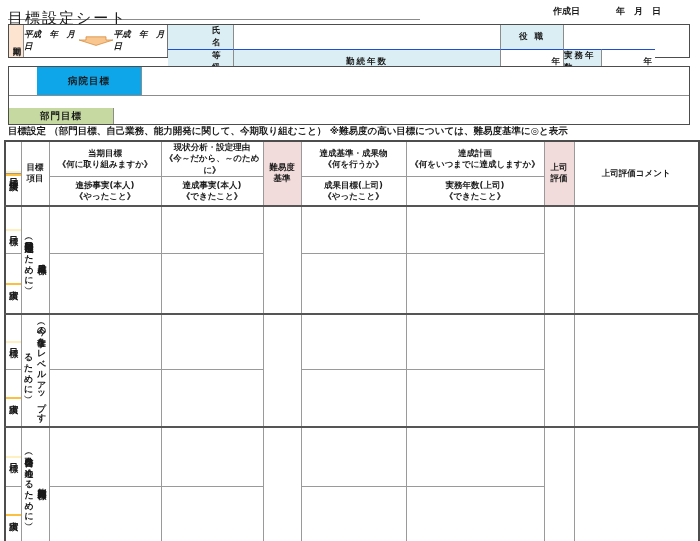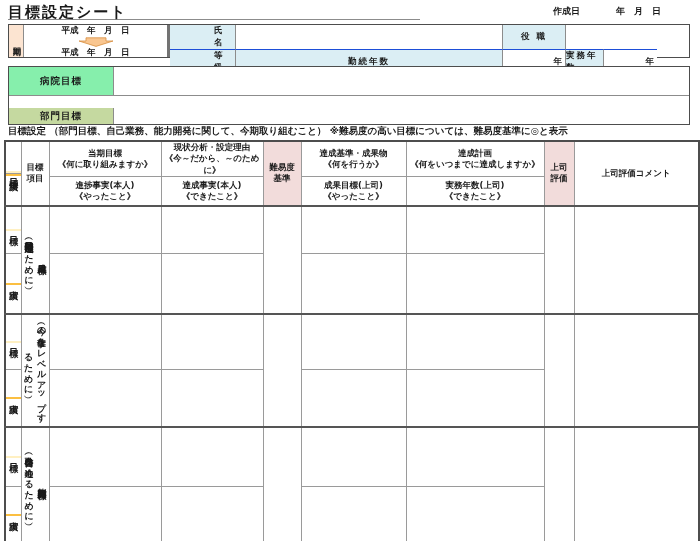--- a/index.html
+++ b/index.html
@@ -3,46 +3,46 @@
 <meta charset="utf-8">
 <style>
   html,body{margin:0;padding:0;}
   body{
     width:700px;height:541px;position:relative;background:#ffffff;
     font-family:"DejaVu Sans","Liberation Sans",sans-serif;color:#1a1a1a;
     overflow:hidden;
   }
   
   .titlebar{position:absolute;left:8px;top:2px;width:412px;height:17px;border-bottom:1px solid #8c8c8c;}
-  .page-title{position:absolute;left:0;top:1px;font-size:15px;font-weight:bold;letter-spacing:2px;white-space:nowrap;}
+  .page-title{position:absolute;left:0;top:7px;font-size:15px;font-weight:normal;letter-spacing:2px;white-space:nowrap;}
   .fiscal{position:absolute;left:215px;top:6px;font-size:9px;font-weight:bold;white-space:nowrap;margin-top:20px;}
   .created{position:absolute;left:553px;top:5px;font-size:9px;font-weight:bold;white-space:nowrap;}
 
   
   #info{position:absolute;left:8px;top:24px;width:682px;height:34px;display:flex;border:1.5px solid #4d4d4d;box-sizing:border-box;background:#fff;}
   .kikan{width:14px;background:#FCE4D1;border-right:1px solid #8c8c8c;display:flex;align-items:center;justify-content:center;}
   .kikan span{writing-mode:vertical-rl;text-orientation:upright;font-size:8px;font-weight:bold;line-height:1;}
-  .dates{width:143px;border-right:3px solid #737373;display:flex;flex-direction:column;}
+  .dates{width:143px;border-right:1px solid #737373;display:flex;font-style:italic;}
   .dr{flex:1;display:flex;align-items:center;justify-content:center;font-size:8.5px;font-weight:bold;}
   .dr.mid{flex:0 0 10px;}
   .iright{flex:1;display:grid;grid-template-columns:65px 267px 63px 38px 54px 1fr;grid-template-rows:1fr 1fr;}
   .iright>div{display:flex;align-items:center;font-size:8.5px;box-sizing:border-box;border-left:1px solid #8c8c8c;}
   .iright>div.r2{border-top:1px solid #1d4ed8;}
   .iright>div.noL{border-left:none;padding-left:44px;}
   .lbl{background:#DBEEF4;font-weight:bold;justify-content:center;letter-spacing:2px;}
   .val{background:#fff;}
   .val.rt{justify-content:flex-end;padding-right:3px;font-weight:bold;}
   .span3{grid-column:4/7;}
 
   
   #goals{position:absolute;left:8px;top:66px;width:682px;border:1.5px solid #4d4d4d;box-sizing:border-box;background:#fff;}
   .grow2{height:28px;display:flex;}
   .grow2+.grow2{border-top:1px solid #8c8c8c;}
   .glabel{width:104px;display:flex;align-items:center;justify-content:center;font-weight:bold;font-size:9.5px;border-right:1px solid #8c8c8c;letter-spacing:1px;}
-  .hospital{background:#86efac;}
+  .hospital{background:#0ea5e9;margin-left:28px;}
   .department{background:#C5D9A0;margin-top:12px;}
   .gval{flex:1;background:#fff;}
 
   
   .note{position:absolute;left:8px;top:125px;font-size:9.5px;font-weight:bold;white-space:nowrap;}
 
   
   #main{position:absolute;left:4px;top:140px;border-collapse:collapse;table-layout:fixed;width:694px;border:2px solid #4d4d4d;}
   #main td{border:1px solid #9a9a9a;padding:0;background:#fff;overflow:hidden;}
   #main tr.gs>td{border-top:2px solid #555;}

